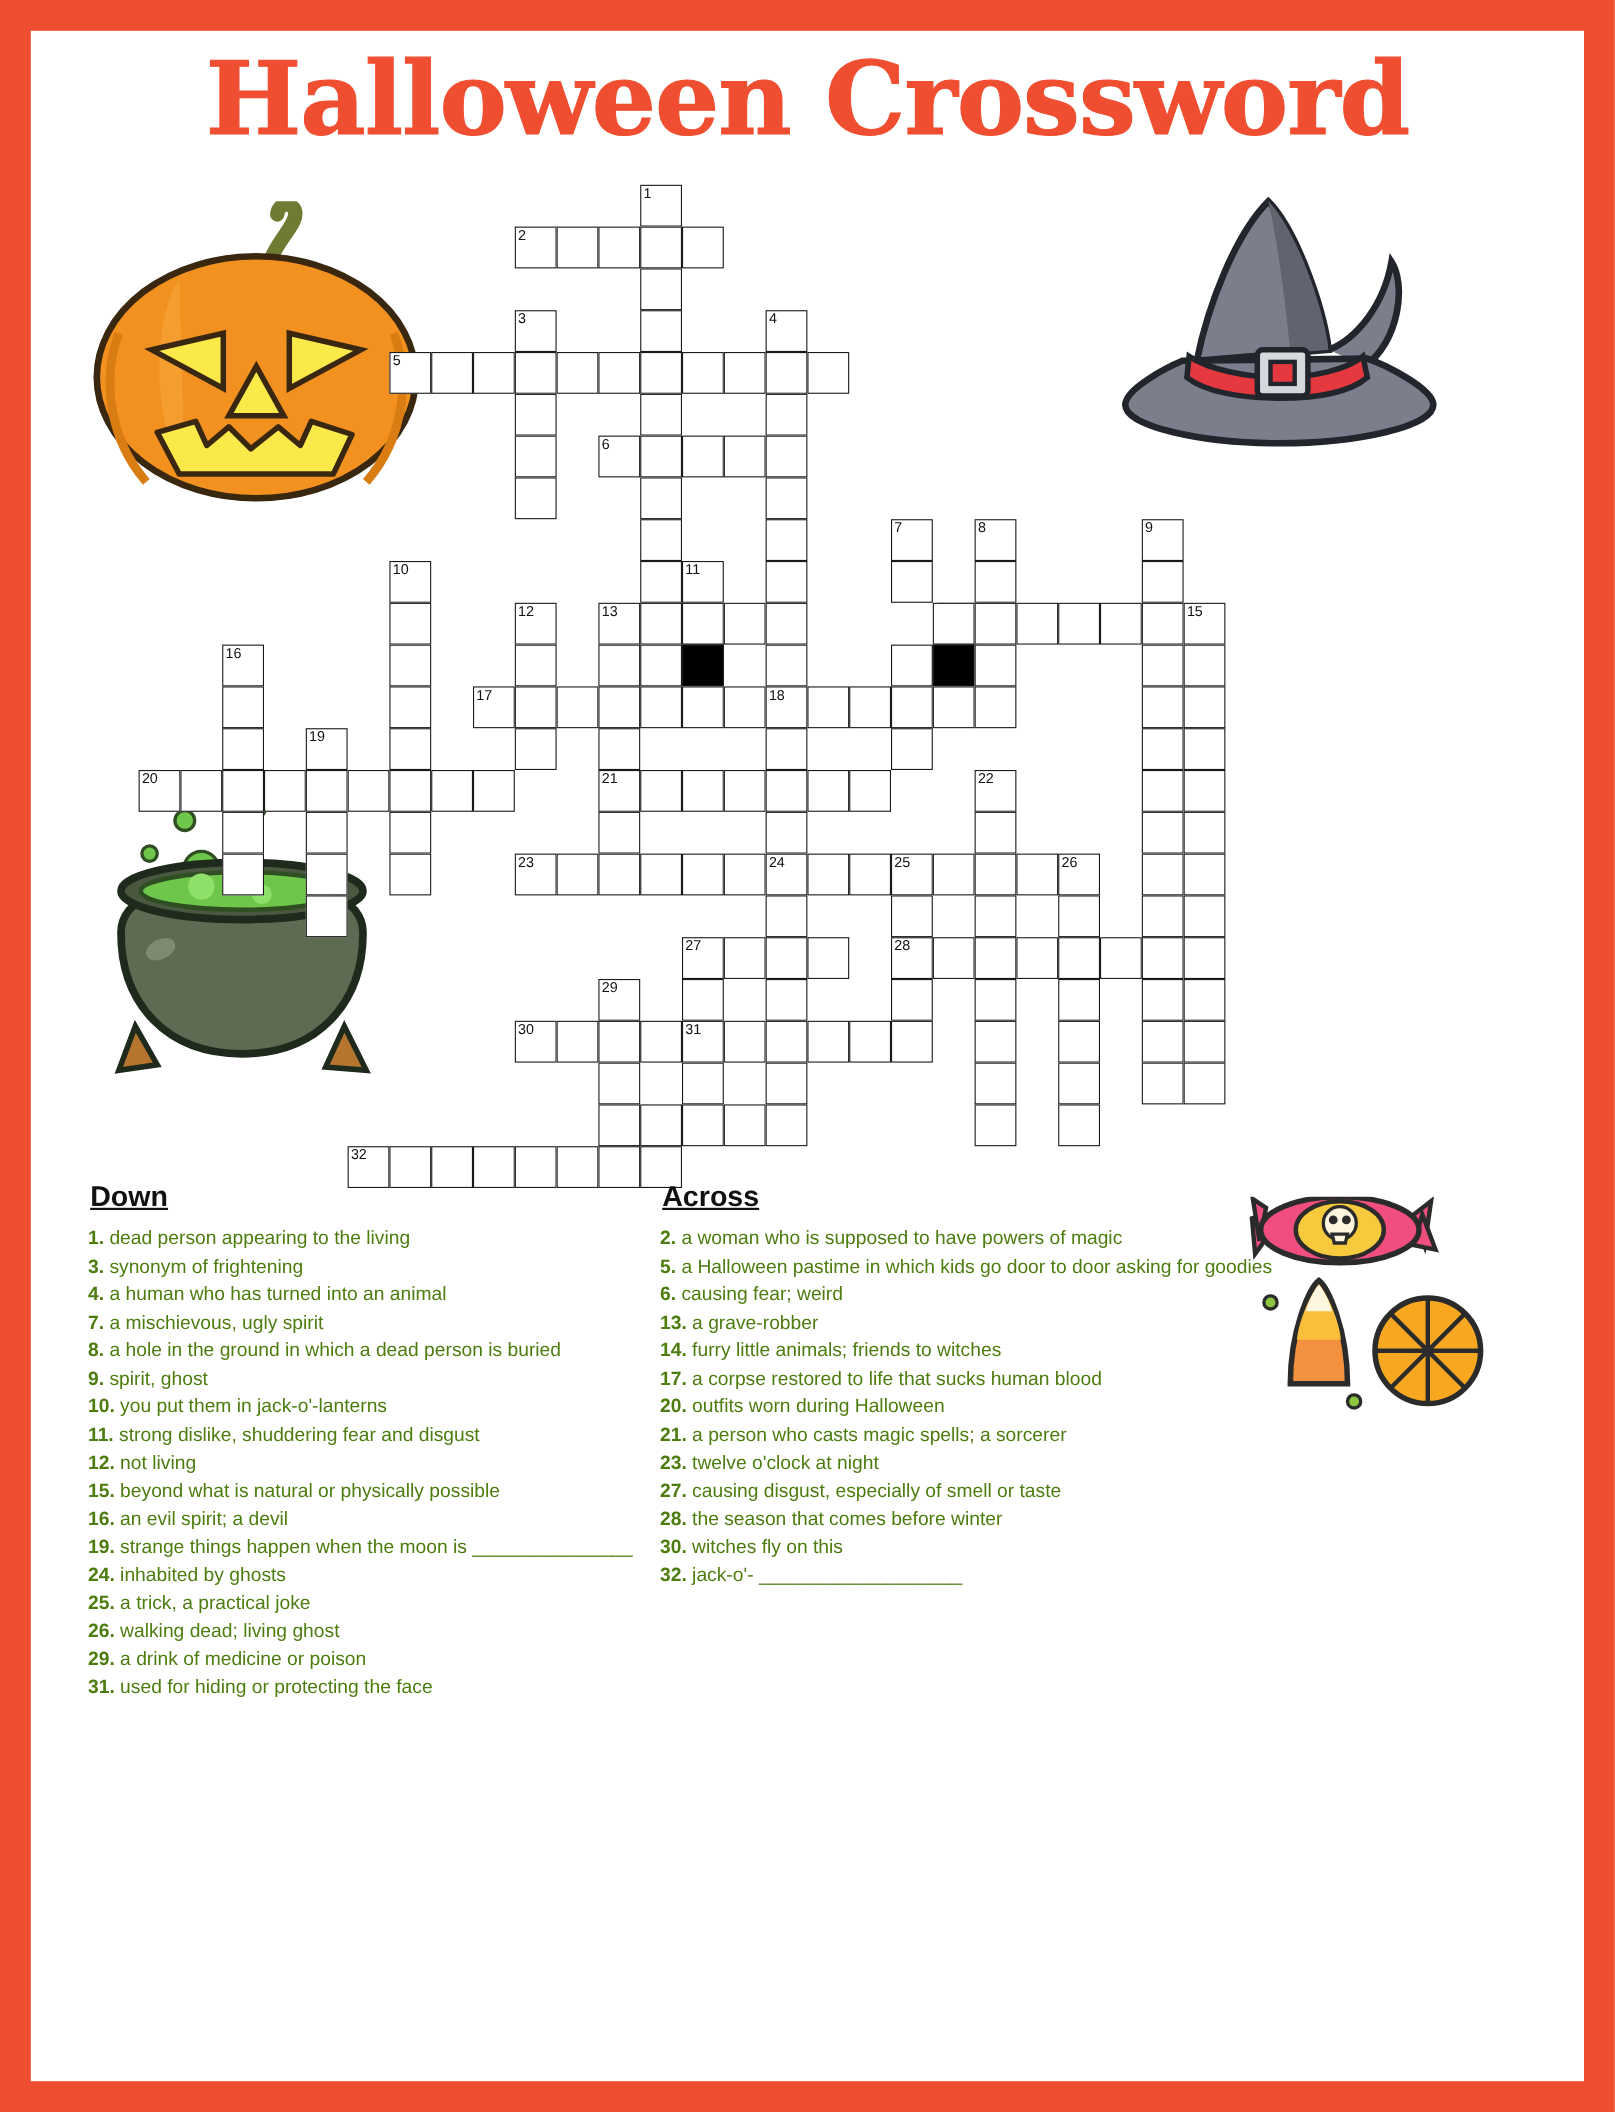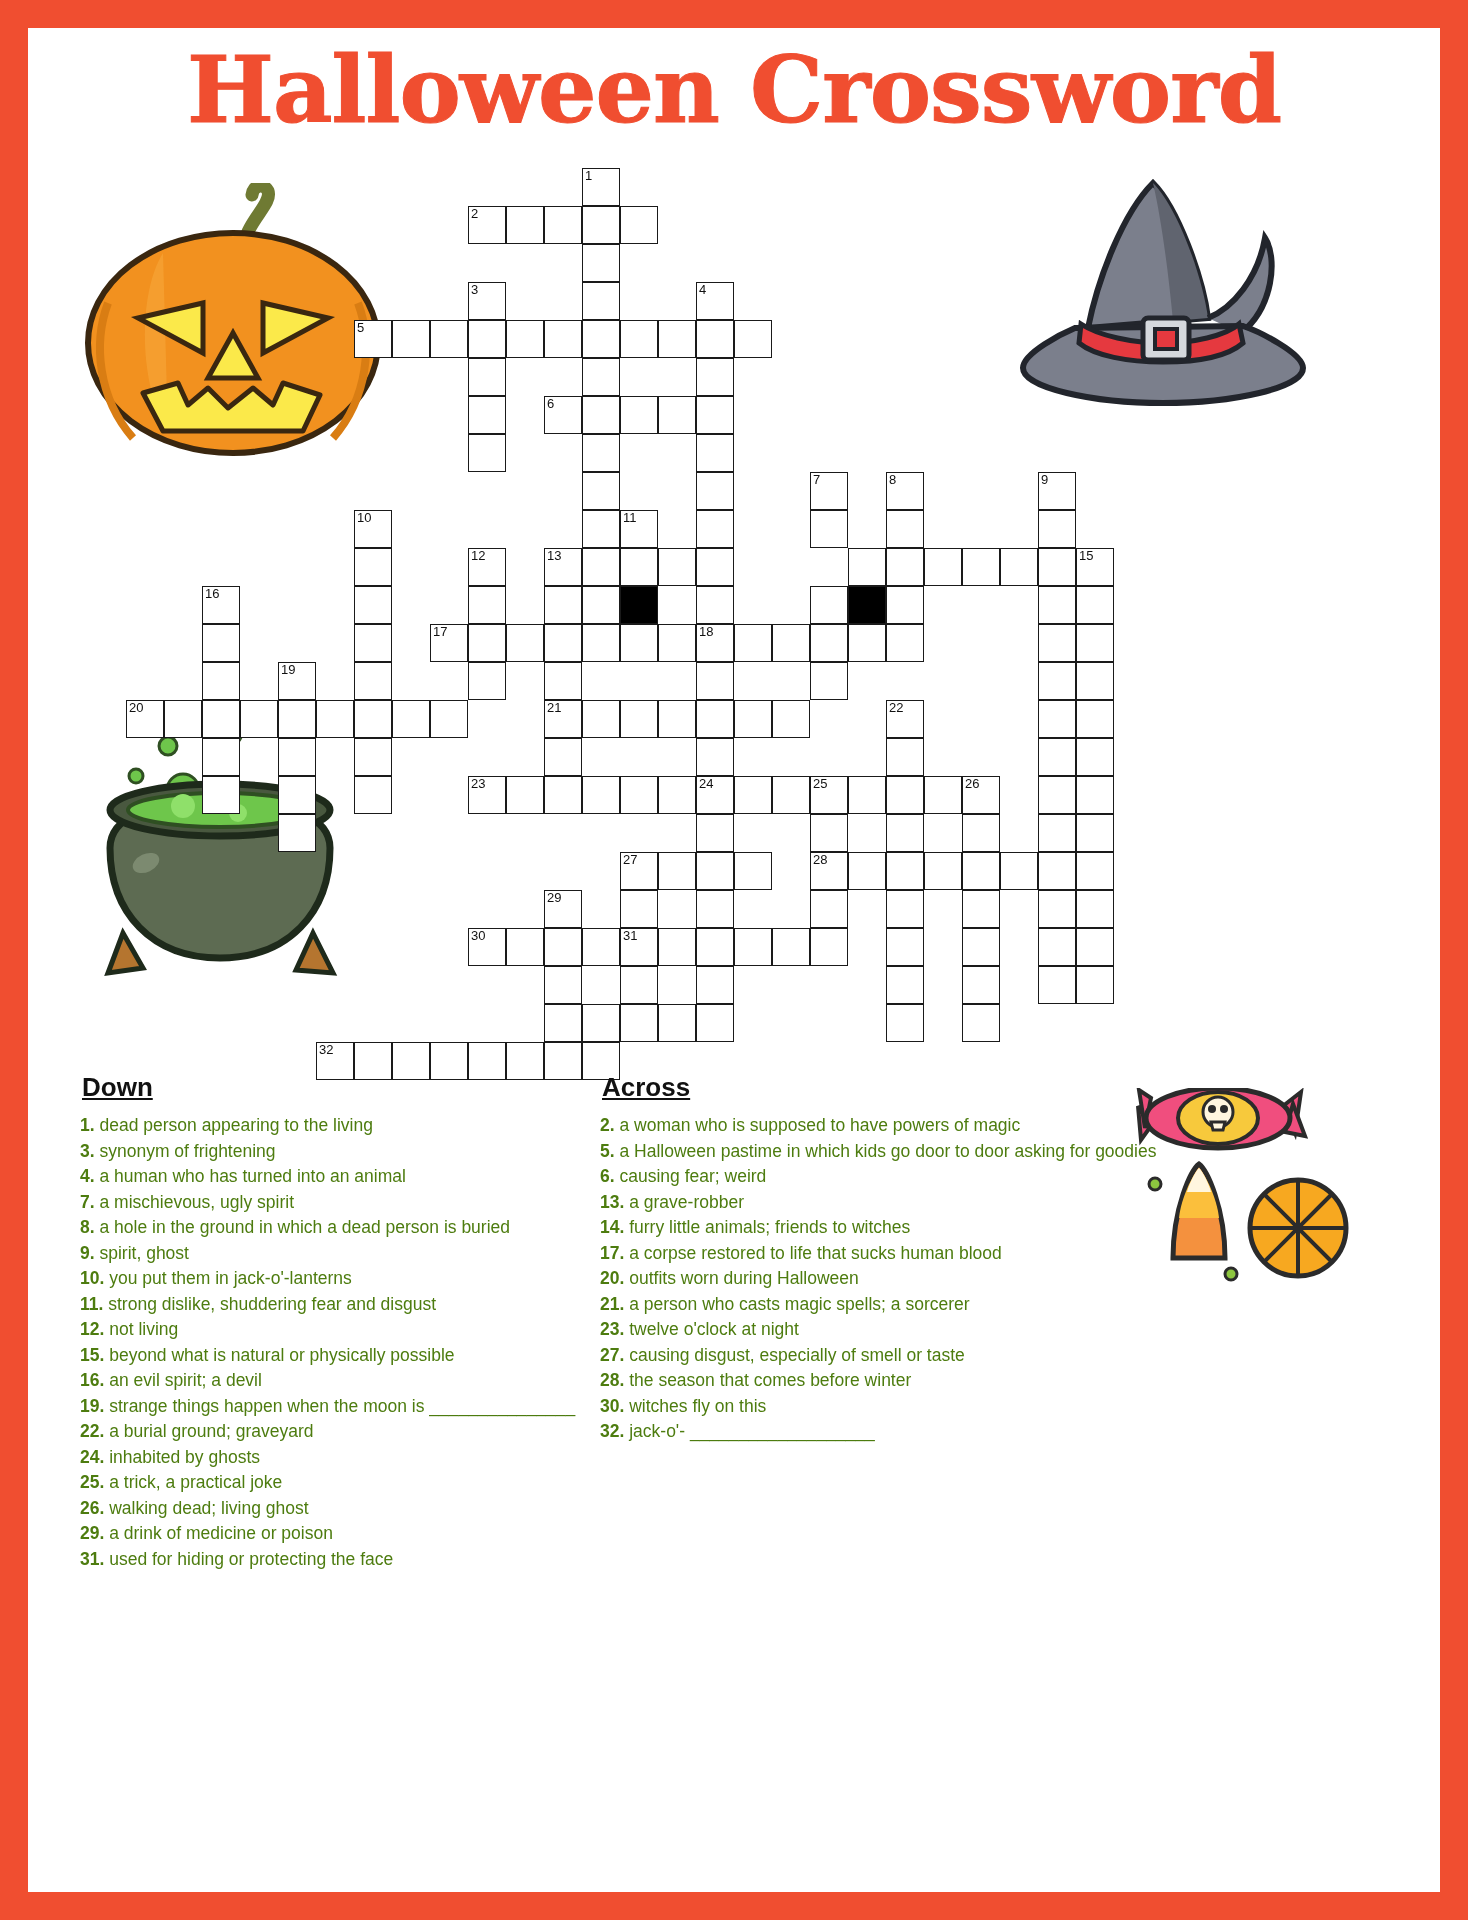--- a/index.html
+++ b/index.html
@@ -457,21 +457,20 @@
             <div class="clue"><b>4.</b><span> a human who has turned into an animal</span></div>
             <div class="clue"><b>7.</b><span> a mischievous, ugly spirit</span></div>
             <div class="clue"><b>8.</b><span> a hole in the ground in which a dead person is buried</span></div>
             <div class="clue"><b>9.</b><span> spirit, ghost</span></div>
             <div class="clue"><b>10.</b><span> you put them in jack-o'-lanterns</span></div>
             <div class="clue"><b>11.</b><span> strong dislike, shuddering fear and disgust</span></div>
             <div class="clue"><b>12.</b><span> not living</span></div>
             <div class="clue"><b>15.</b><span> beyond what is natural or physically possible</span></div>
             <div class="clue"><b>16.</b><span> an evil spirit; a devil</span></div>
             <div class="clue"><b>19.</b><span> strange things happen when the moon is _______________</span></div>
-            <div class="clue"><b>22.</b><span> a burial ground; graveyard</span></div>
             <div class="clue"><b>24.</b><span> inhabited by ghosts</span></div>
             <div class="clue"><b>25.</b><span> a trick, a practical joke</span></div>
             <div class="clue"><b>26.</b><span> walking dead; living ghost</span></div>
             <div class="clue"><b>29.</b><span> a drink of medicine or poison</span></div>
             <div class="clue"><b>31.</b><span> used for hiding or protecting the face</span></div>
           </div>
       </div>
       <div class="clue-col across">
         <div class="clue-head">Across</div>
         <div id="across-list">

